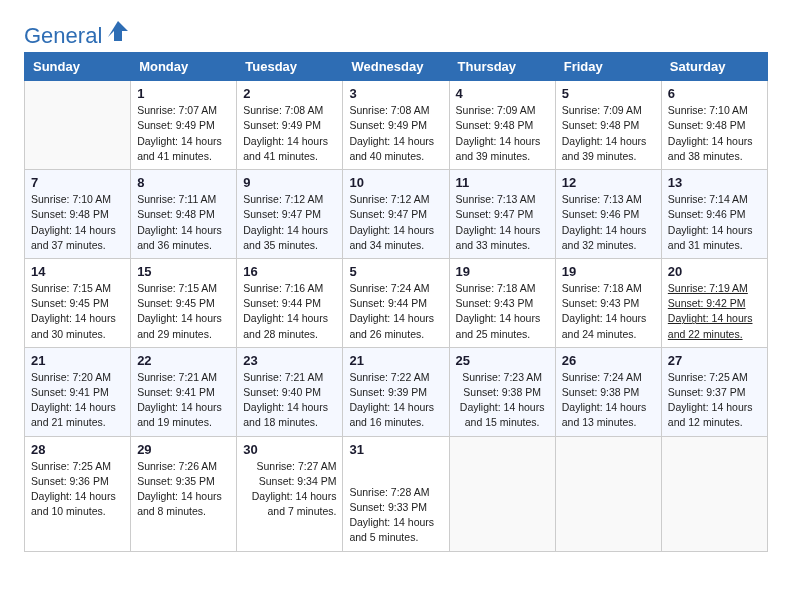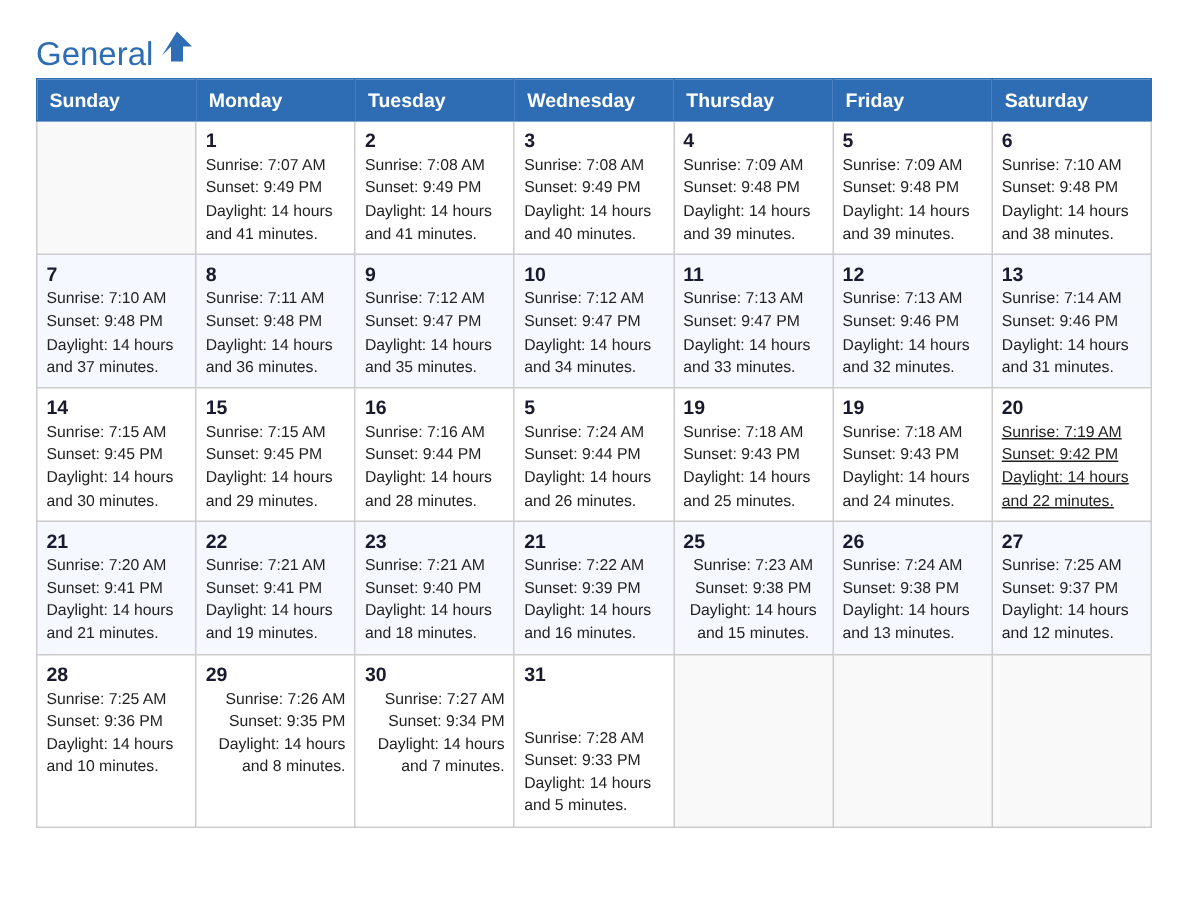--- a/index.html
+++ b/index.html
@@ -329,21 +329,21 @@
       <tr>
         <td>
           <span class="day-num">28</span>
           <div class="day-info" style="white-space: pre-line;">Sunrise: 7:25 AM
 Sunset: 9:36 PM
 Daylight: 14 hours
 and 10 minutes.</div>
         </td>
         <td>
           <span class="day-num">29</span>
-          <div class="day-info" style="white-space: pre-line; text-align: right;">Sunrise: 7:26 AM
+          <div class="day-info" style="white-space: pre-line;">Sunrise: 7:26 AM
 Sunset: 9:35 PM
 Daylight: 14 hours
 and 8 minutes.</div>
         </td>
         <td>
           <span class="day-num">30</span>
           <div class="day-info" style="white-space: pre-line; text-align: right;">Sunrise: 7:27 AM
 Sunset: 9:34 PM
 Daylight: 14 hours
 and 7 minutes.</div>

